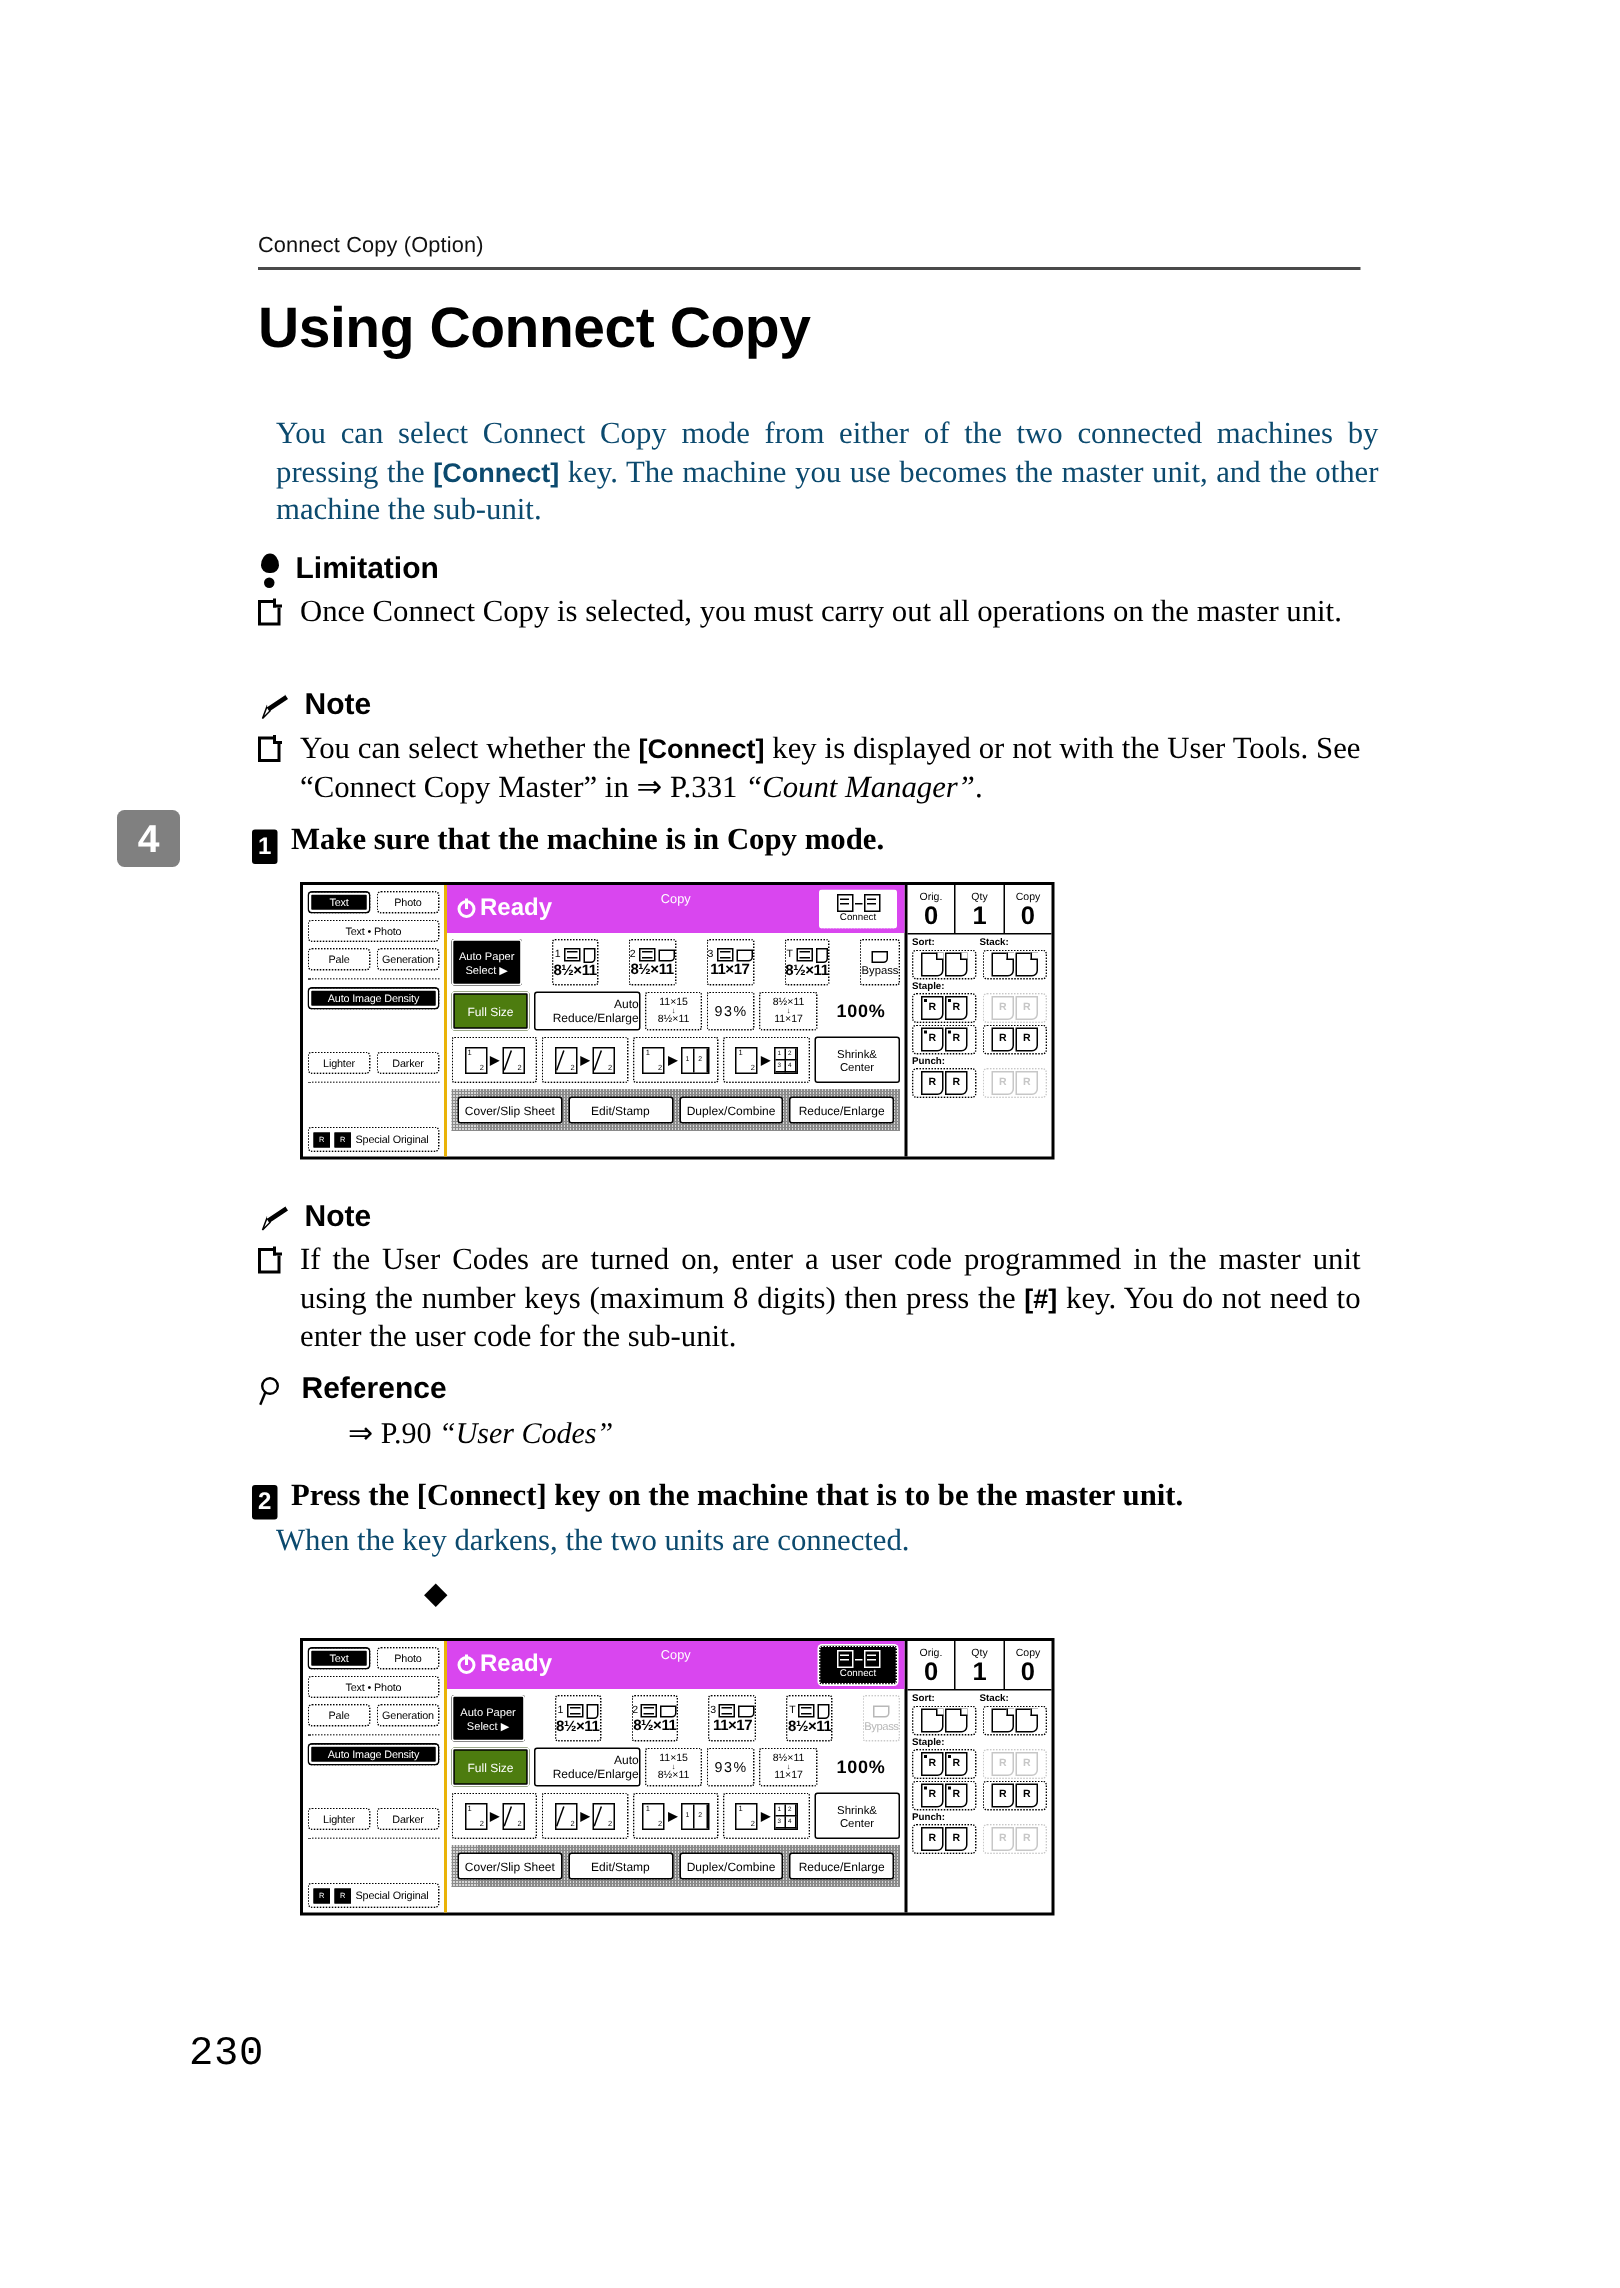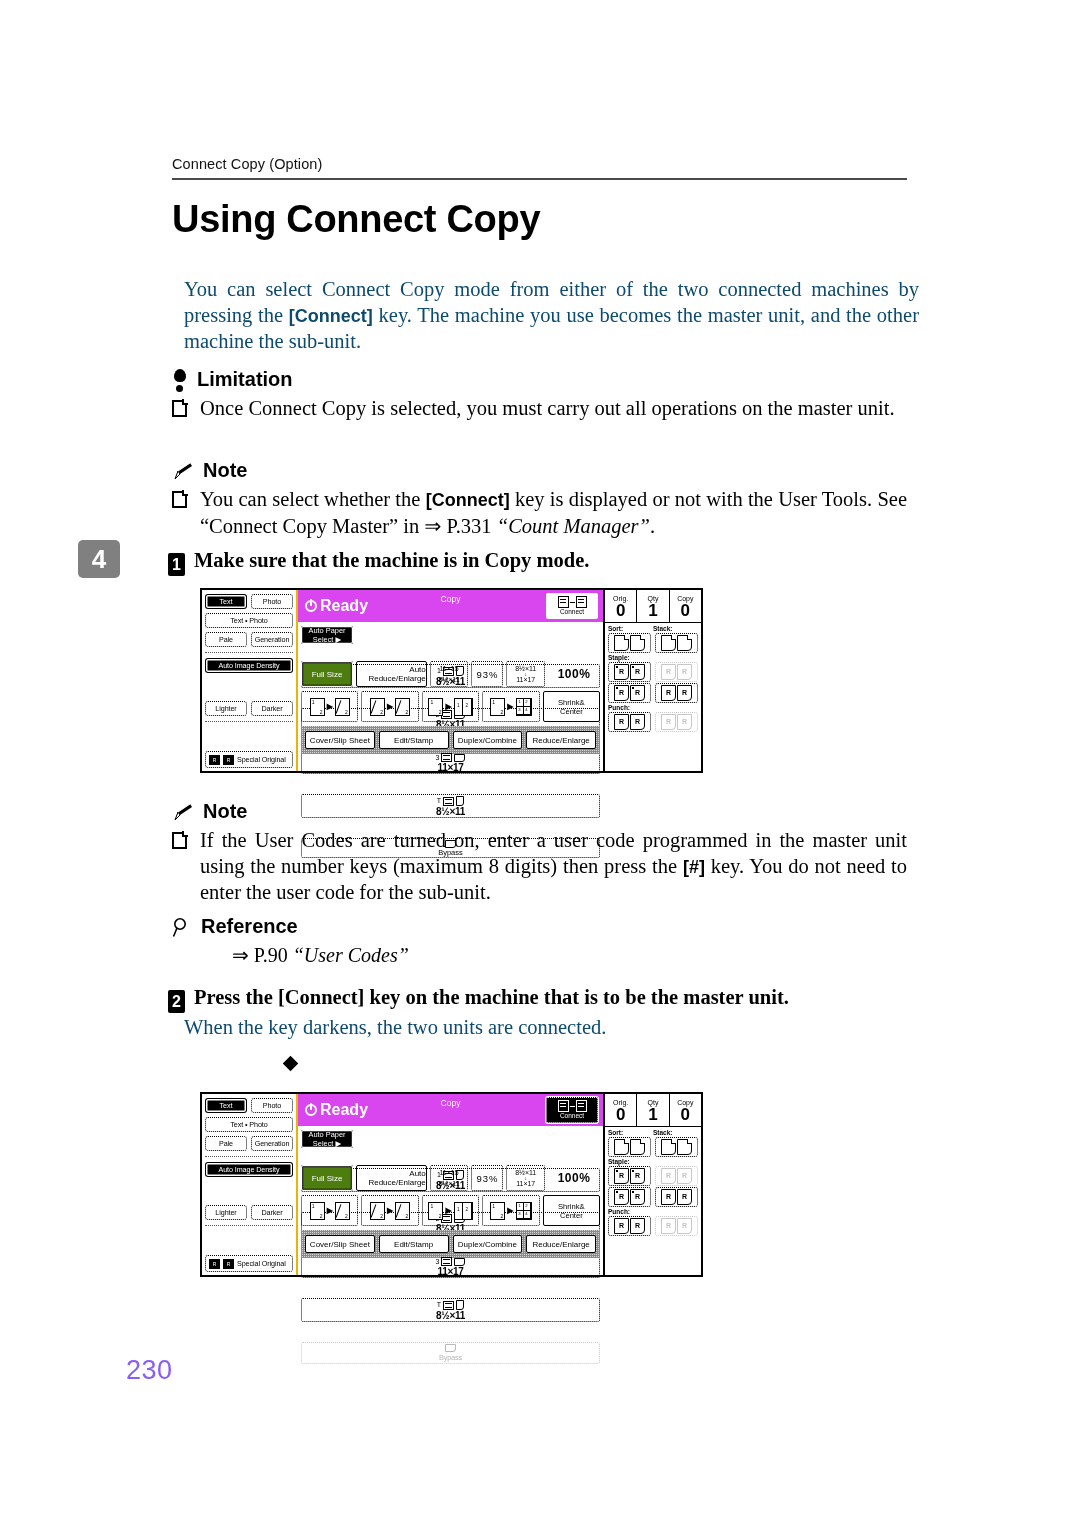--- a/index.html
+++ b/index.html
@@ -54,24 +54,24 @@
     font-size: 26px;
     display: flex;
     align-items: center;
     justify-content: center;
   }
 
   .page-number {
     position: absolute;
     left: 126px;
     top: 1355px;
-    font-family: Liberation Sans, sans-serif;
+    font-family: Liberation Mono, monospace;
     font-size: 27px;
     letter-spacing: .5px;
-    color: #8b5cf6;
+    color: #000000;
   }
 
   
   h1.title {
     position: absolute;
     left: 172px;
     top: 198px;
     margin: 0;
     font-family: "Liberation Sans", sans-serif;
     font-weight: bold;
@@ -396,21 +396,21 @@
   .lcd-main {
     flex: 1;
     padding: 4px 3px 0 3px;
     display: flex;
     flex-direction: column;
     gap: 4px;
     box-sizing: border-box;
   }
 
   
-  .paper-row { display: flex; gap: 20px; height: 31px; flex-direction: column; }
+  .paper-row { display: flex; gap: 20px; height: 31px; }
   .paper-auto {
     width: 52px;
     background: #000;
     color: #fff;
     font-size: 7.4px;
     line-height: 9px;
     display: flex;
     flex-direction: column;
     align-items: center;
     justify-content: center;

